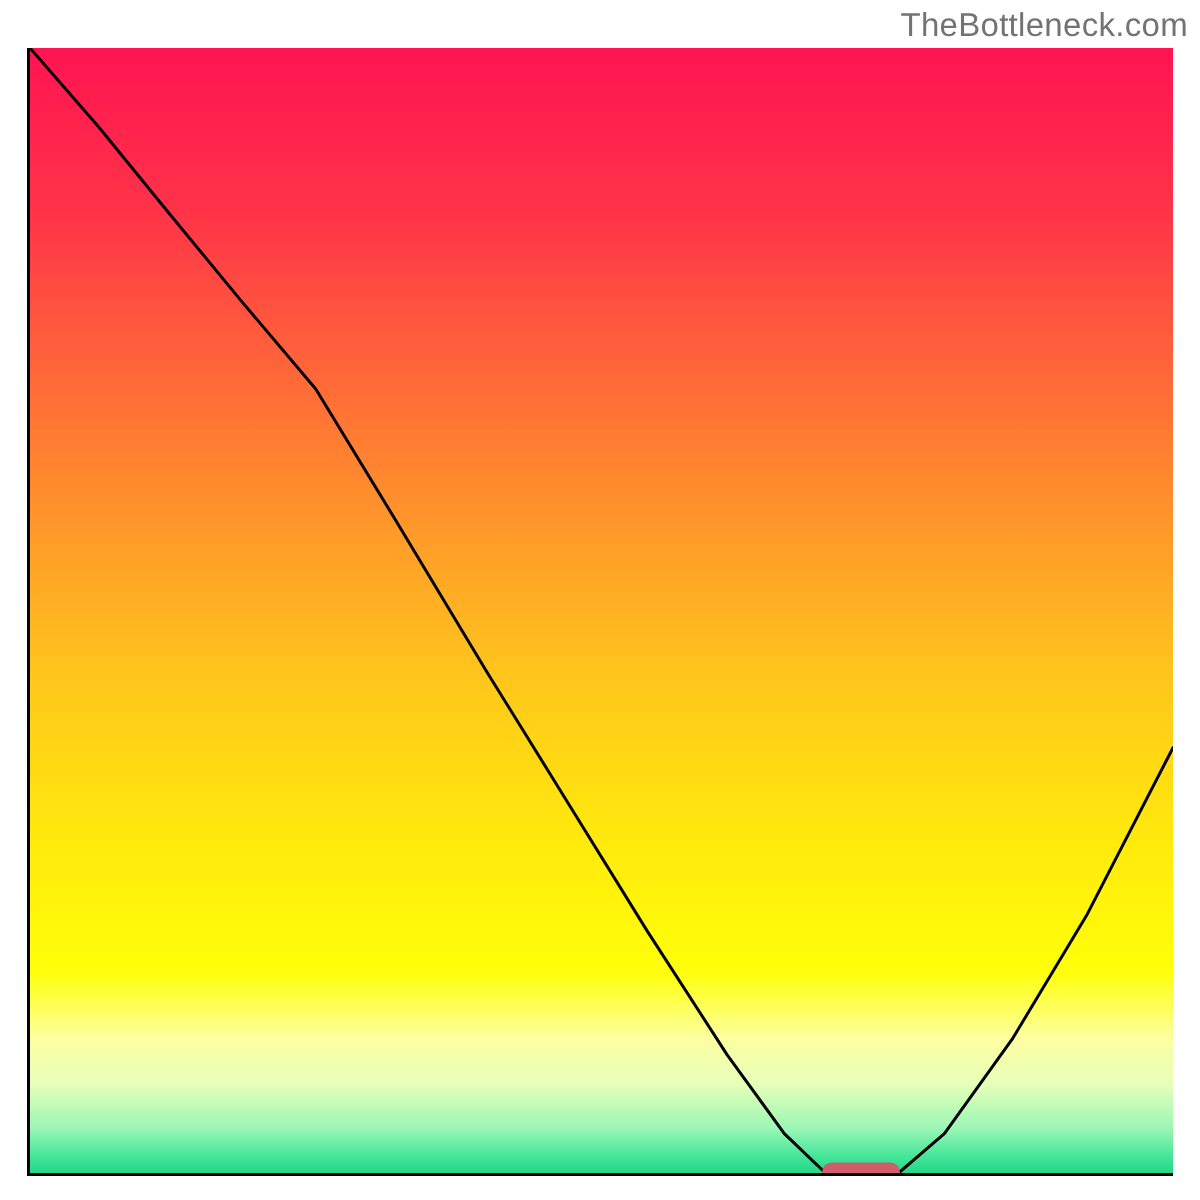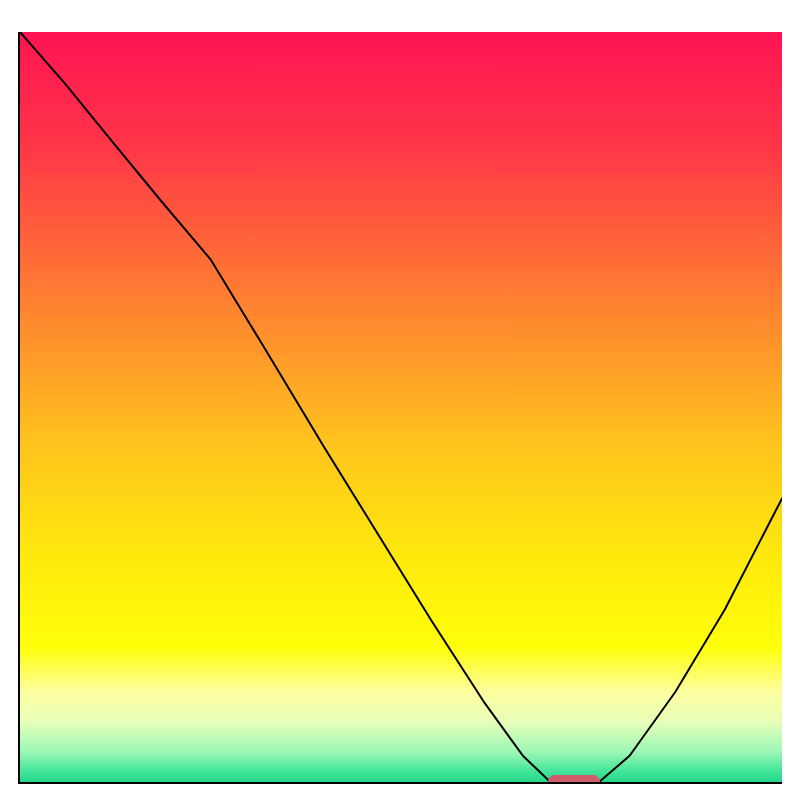--- a/index.html
+++ b/index.html
@@ -36,20 +36,21 @@
     position: absolute;
     height: 13px;
     border-radius: 7px;
     bottom: 0;
   }
 </style>
 </head>
 <body>
 <div class="wrap">
 
+  <div class="watermark">TheBottleneck.com</div>
 
   <div class="plot">
     <div class="gradient" style="background: linear-gradient(rgb(255, 20, 82) 0%, rgb(255, 53, 72) 15%, rgb(255, 125, 50) 35%, rgb(255, 196, 29) 55%, rgb(255, 233, 13) 70%, rgb(255, 255, 8) 82%, rgb(253, 255, 160) 88%, rgb(231, 255, 185) 92%, rgb(156, 247, 182) 96%, rgb(69, 230, 154) 98.5%, rgb(34, 215, 137) 100%);"></div>
     <svg class="curve" viewBox="0 0 764 752" preserveAspectRatio="none">
       <path id="curve-path" fill="none" stroke="#000000" stroke-width="2" stroke-linejoin="round" stroke-linecap="round" d="M0.0 0.0 L45.8 52.6 L91.7 109.0 L141.3 169.2 L191.0 227.9 L244.5 315.8 L305.6 417.4 L359.1 503.8 L412.6 590.3 L466.0 673.0 L504.2 725.7 L531.7 752.0 L580.6 752.0 L611.2 725.7 L657.0 661.8 L706.7 579.0 L764.0 467.7"></path>
     </svg>
     <div class="marker" id="marker" style="left: 527.924px; width: 51.952px; background: rgb(208, 93, 107); bottom: -6px;"></div>
   </div>
 
 </div>

